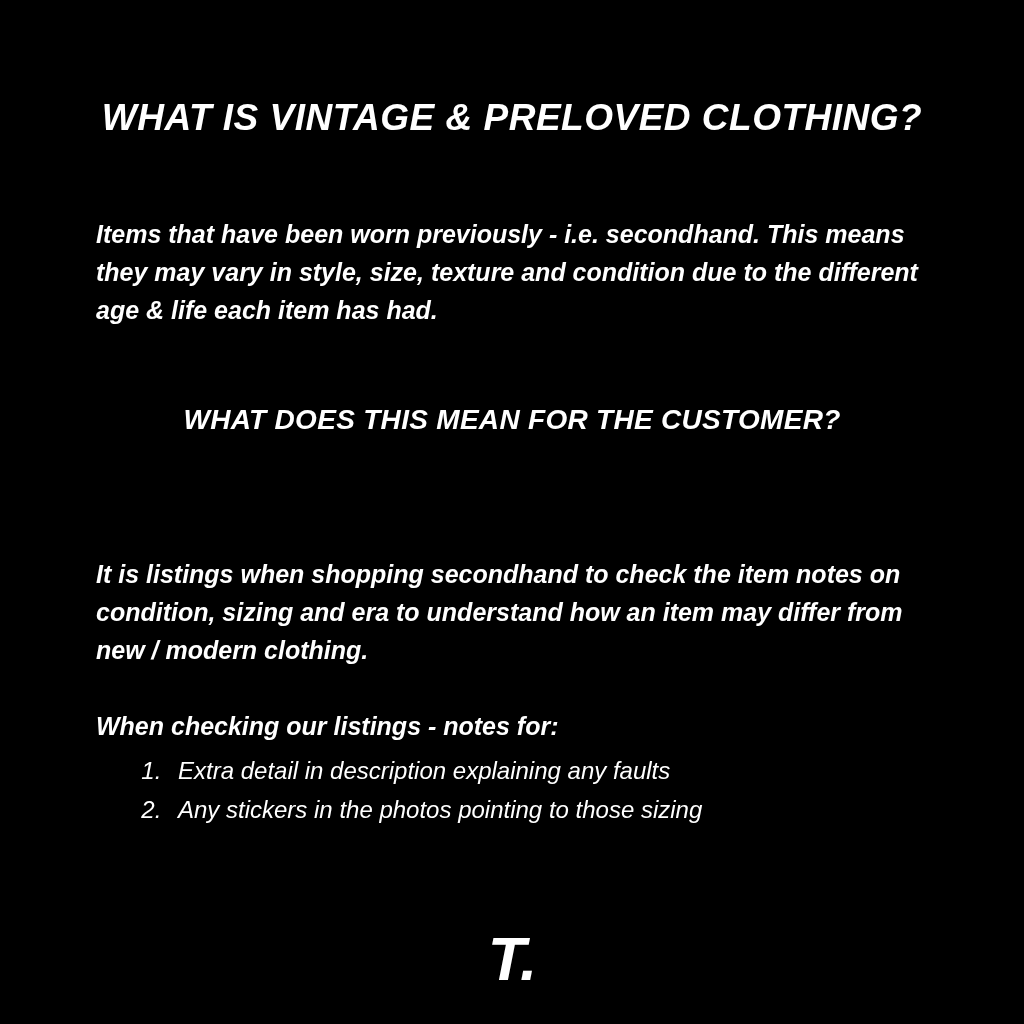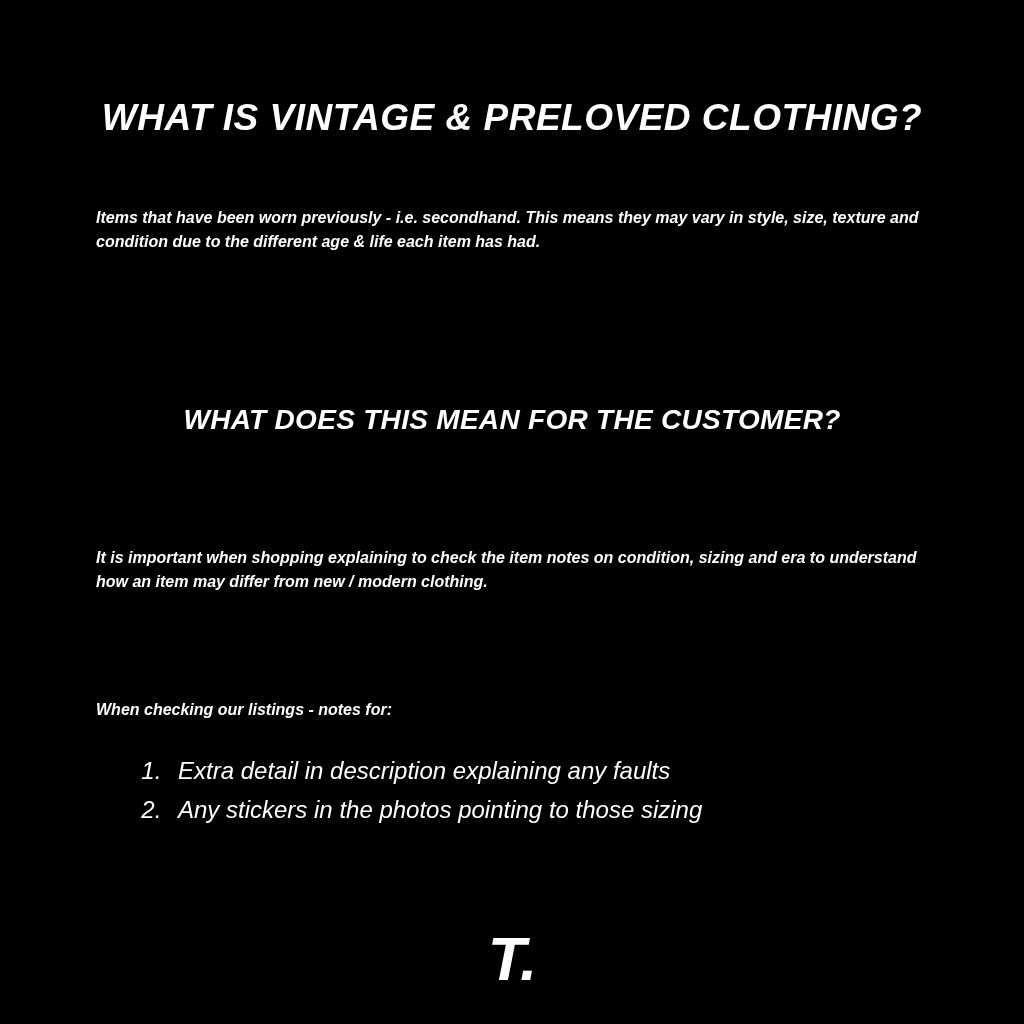--- a/index.html
+++ b/index.html
@@ -31,21 +31,21 @@
     font-weight: bold;
     font-style: italic;
     letter-spacing: 0.5px;
     text-transform: uppercase;
     line-height: 1.15;
   }
   .para-block {
     position: absolute;
     left: 96px;
     width: 838px;
-    font-size: 16px;
+    font-size: 25px;
     font-weight: bold;
     font-style: italic;
     line-height: 1.52;
     text-align: left;
   }
   .para-1 { top: 190px; }
   .heading-second {
     position: absolute;
     top: 378px;
     left: 112px;
@@ -92,21 +92,21 @@
 <body>
 
 <div class="page">
 
   <h1 class="heading-main">WHAT IS VINTAGE &amp; PRELOVED CLOTHING?</h1>
 
   <p class="para-block para-1">Items that have been worn previously - i.e. secondhand. This means they may vary in style, size, texture and condition due to the different age &amp; life each item has had.</p>
 
   <h2 class="heading-second">WHAT DOES THIS MEAN FOR THE CUSTOMER?</h2>
 
-  <p class="para-block para-2">It is important when shopping explaining to check the item notes on condition, sizing and era to understand how an item may differ from new / modern clothing.</p>
+  <p class="para-block para-2">It is listings when shopping secondhand to check the item notes on condition, sizing and era to understand how an item may differ from new / modern clothing.</p>
 
   <p class="para-block para-3">When checking our listings - notes for:</p>
 
   <ol class="list">
     <li>Extra detail in description explaining any faults</li>
     <li>Any stickers in the photos pointing to those sizing</li>
   </ol>
 
   <div class="logo">T.</div>
 

